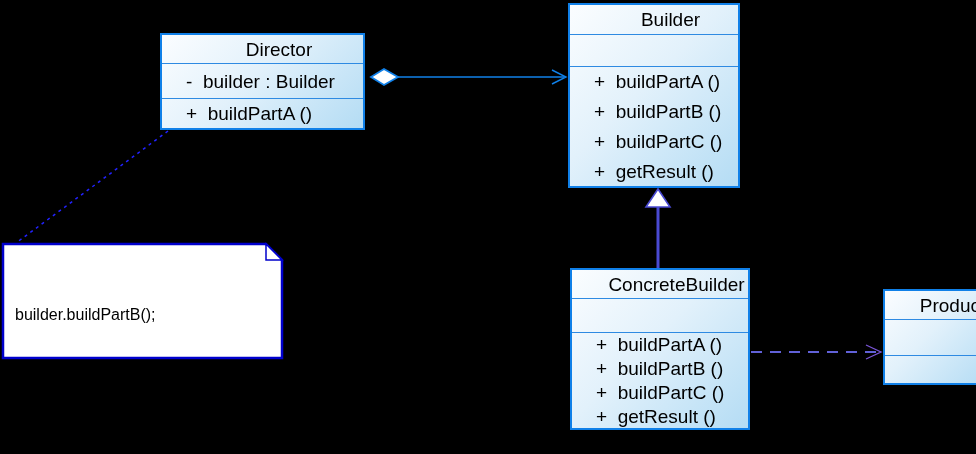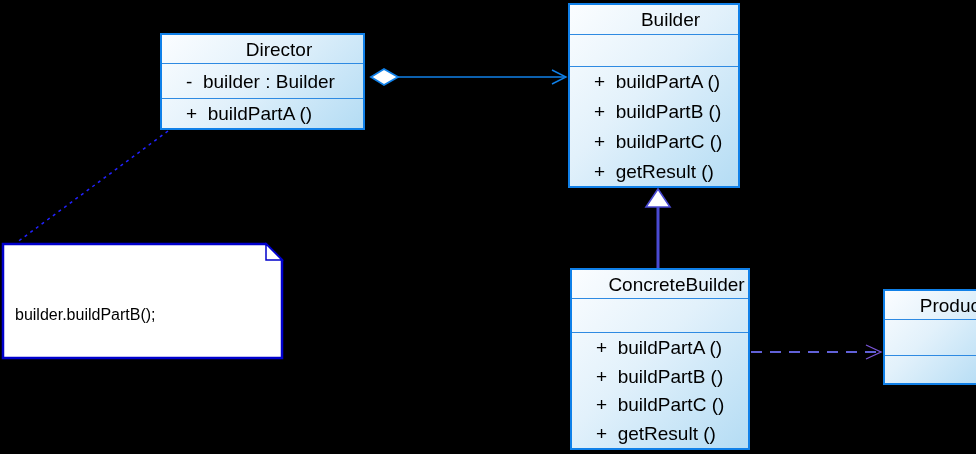--- a/index.html
+++ b/index.html
@@ -48,21 +48,21 @@
     <div class="uml-title" style="height:29px;">Builder</div>
     <div class="uml-row uml-sep" style="height:31px;"></div>
     <div class="uml-methods uml-sep">
       <div class="uml-row">+  buildPartA ()</div>
       <div class="uml-row">+  buildPartB ()</div>
       <div class="uml-row">+  buildPartC ()</div>
       <div class="uml-row">+  getResult ()</div>
     </div>
   </div>
 
-  <div class="uml-class" style="left:570px;top:268px;width:180px;height:182px;">
+  <div class="uml-class" style="left:570px;top:268px;width:180px;height:162px;">
     <div class="uml-title" style="height:28px;">ConcreteBuilder</div>
     <div class="uml-row uml-sep" style="height:33px;"></div>
     <div class="uml-methods uml-sep">
       <div class="uml-row">+  buildPartA ()</div>
       <div class="uml-row">+  buildPartB ()</div>
       <div class="uml-row">+  buildPartC ()</div>
       <div class="uml-row">+  getResult ()</div>
     </div>
   </div>
 

